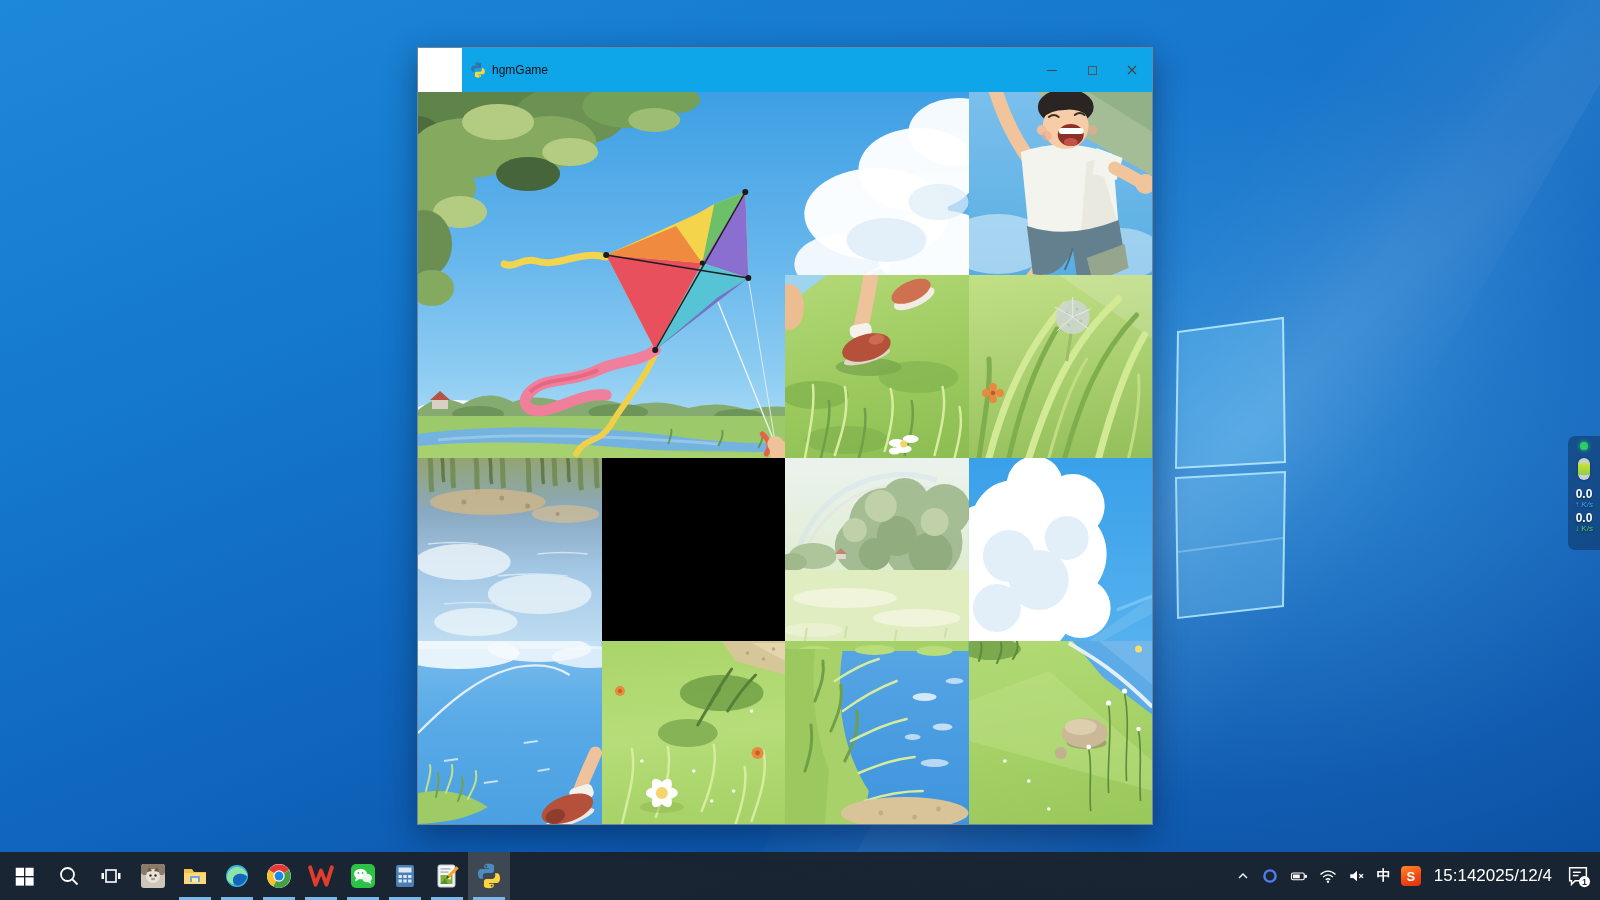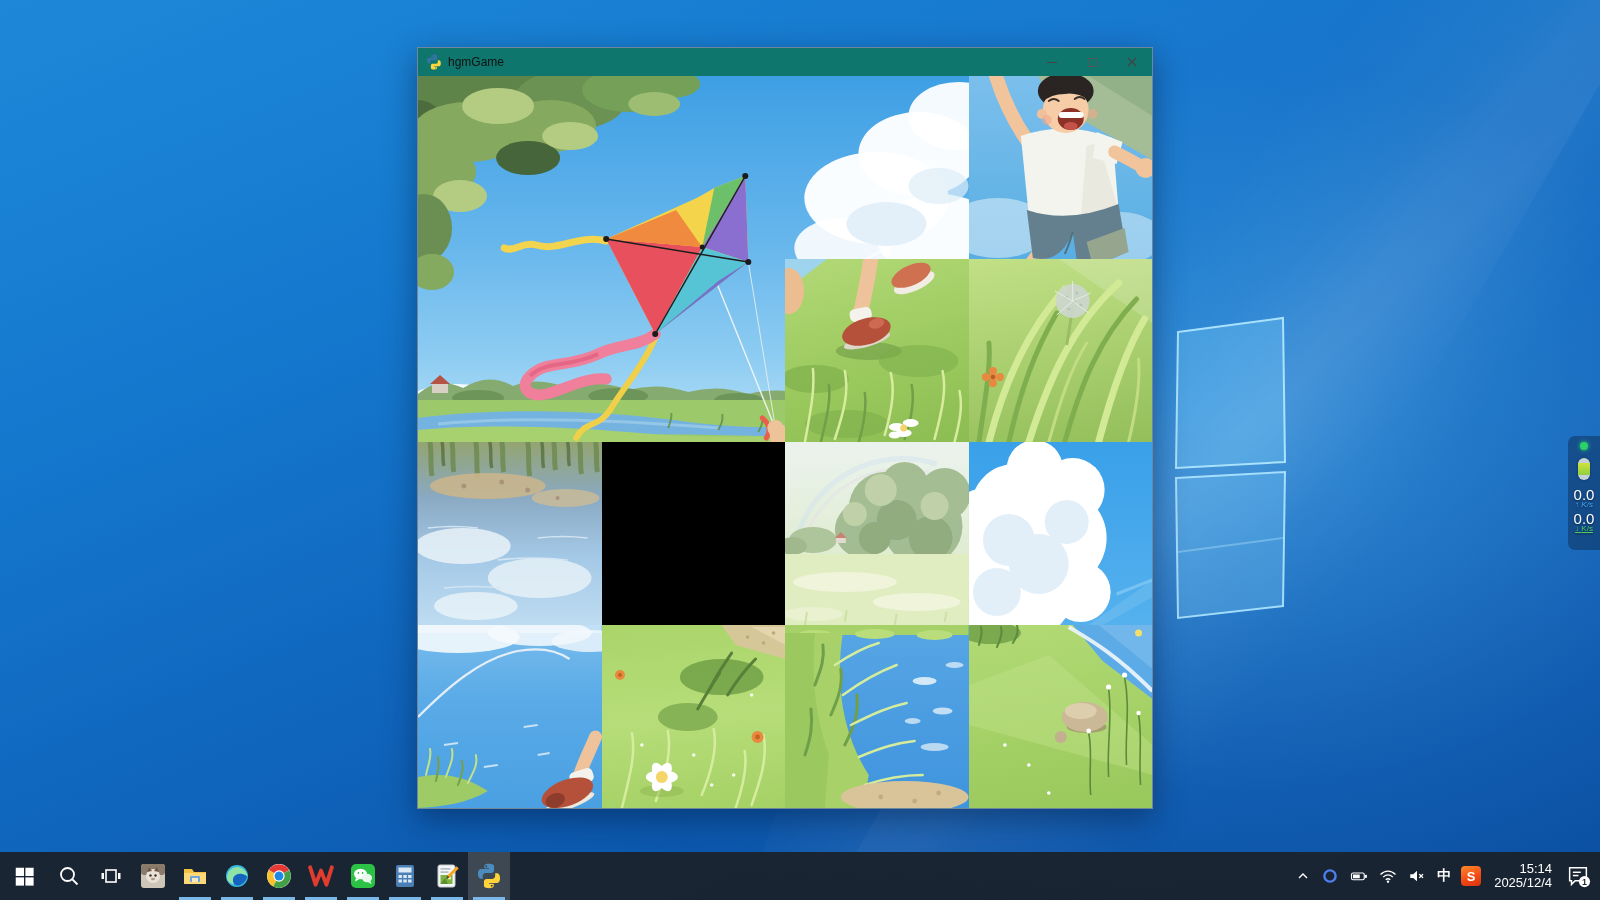--- a/index.html
+++ b/index.html
@@ -16,28 +16,28 @@
   
   .logo-panes { position:absolute; left:1165px; top:300px; }
 
   
   .net-widget { position:absolute; right:0; top:436px; width:32px; height:114px;
     background:rgba(12,34,66,0.42); border-radius:7px 0 0 7px;
     display:flex; flex-direction:column; align-items:center; padding-top:6px; }
   .nw-dot { width:8px; height:8px; border-radius:50%; background:#2bd069; box-shadow:0 0 4px #2bd069; margin-bottom:8px; }
   .nw-pill { width:12px; height:22px; border-radius:6px; overflow:hidden; background:#c7d0d8; margin-bottom:9px; box-shadow:0 0 3px rgba(0,0,0,.3); }
   .nw-pill-bottom { width:100%; height:55%; margin-top:45%; background:linear-gradient(180deg,#cfe23c,#8fcf3f); }
-  .nw-val { color:#ffffff; font-size:15px; font-weight:normal; line-height:11px; text-shadow:0 1px 2px rgba(0,0,0,.5); }
+  .nw-val { color:#ffffff; font-size:12px; font-weight:bold; line-height:11px; text-shadow:0 1px 2px rgba(0,0,0,.5); }
   .nw-unit { font-size:8px; line-height:10px; margin-bottom:3px; text-shadow:0 1px 2px rgba(0,0,0,.5); }
-  .nw-up { color:#4aa7f7;font-style:italic; } .nw-down { color:#52ce62;text-decoration:underline; }
+  .nw-up { color:#4aa7f7;font-style:italic; } .nw-down { color:#52ce62; }
 
   
   .game-window { position:absolute; left:417px; top:47px; width:736px;
     border:1px solid #70869c; background:#ffffff; box-shadow:0 10px 30px rgba(0,20,50,0.45); }
-  .titlebar { height:28px; background:#0f766e; display:flex; align-items:center; }
+  .titlebar { height:44px; background:#0ea5e9; display:flex; align-items:center;margin-left:44px; }
   .titlebar-icon { width:16px; height:16px; margin:0 6px 0 8px; flex:none; }
   .titlebar-text { font-size:12px; color:#111111; flex:1 1 auto; }
   .tb-btn { width:40px; height:28px; display:flex; align-items:center; justify-content:center; flex:none; }
   .glyph-min { width:10px; height:1px; background:#444; }
   .glyph-max { width:9px; height:9px; border:1px solid #555; }
 
   .puzzle { position:relative; width:734px; height:732px; background:#000; overflow:hidden; }
   .tile { position:absolute; overflow:hidden; }
   .tile svg { position:absolute; left:0; top:0; width:100%; height:100%; display:block; }
   .scene-a  { left:0; top:0; width:550.5px; height:366px;
@@ -59,21 +59,21 @@
     background:rgba(26,35,46,0.97); display:flex; align-items:stretch; }
   .tb-cell { width:42px; height:48px; display:flex; align-items:center; justify-content:center; position:relative; flex:none; }
   .tb-cell.start { width:48px; }
   .tb-cell.active { background:rgba(255,255,255,0.16); }
   .run-line { position:absolute; bottom:0; left:50%; transform:translateX(-50%); width:32px; height:3px; background:#7ab8ea; }
   .tray { margin-left:auto; display:flex; align-items:center; padding-right:4px; }
   .tray-item { display:flex; align-items:center; justify-content:center; height:48px; padding:0 5px; color:#fff; }
   .ime-zh { font-size:14px; font-weight:bold; color:#ffffff; }
   .sogou { width:20px; height:20px; border-radius:4px; background:linear-gradient(160deg,#ff8a2a 0%,#f04714 60%,#d8330e 100%);
            color:#fff; font-weight:bold; font-size:13px; display:flex; align-items:center; justify-content:center; }
-  .clock { display:flex; flex-direction:column; align-items:flex-end; justify-content:center; color:#fff; font-size:13px; line-height:14px; padding:0 8px; }
+  .clock { display:flex; flex-direction:row; align-items:flex-end; justify-content:center; color:#fff; font-size:17px; line-height:14px; padding:0 8px; }
 </style>
 </head>
 <body>
 
 <div class="desktop">
   <div class="beam beam1"></div>
   <div class="beam beam2"></div>
 
   <svg class="logo-panes" width="140" height="330" viewBox="0 0 140 330">
     <polygon points="13,32 118,18 120,162 11,168" fill="rgba(125,205,250,0.33)" stroke="rgba(175,230,255,0.95)" stroke-width="2"></polygon>

